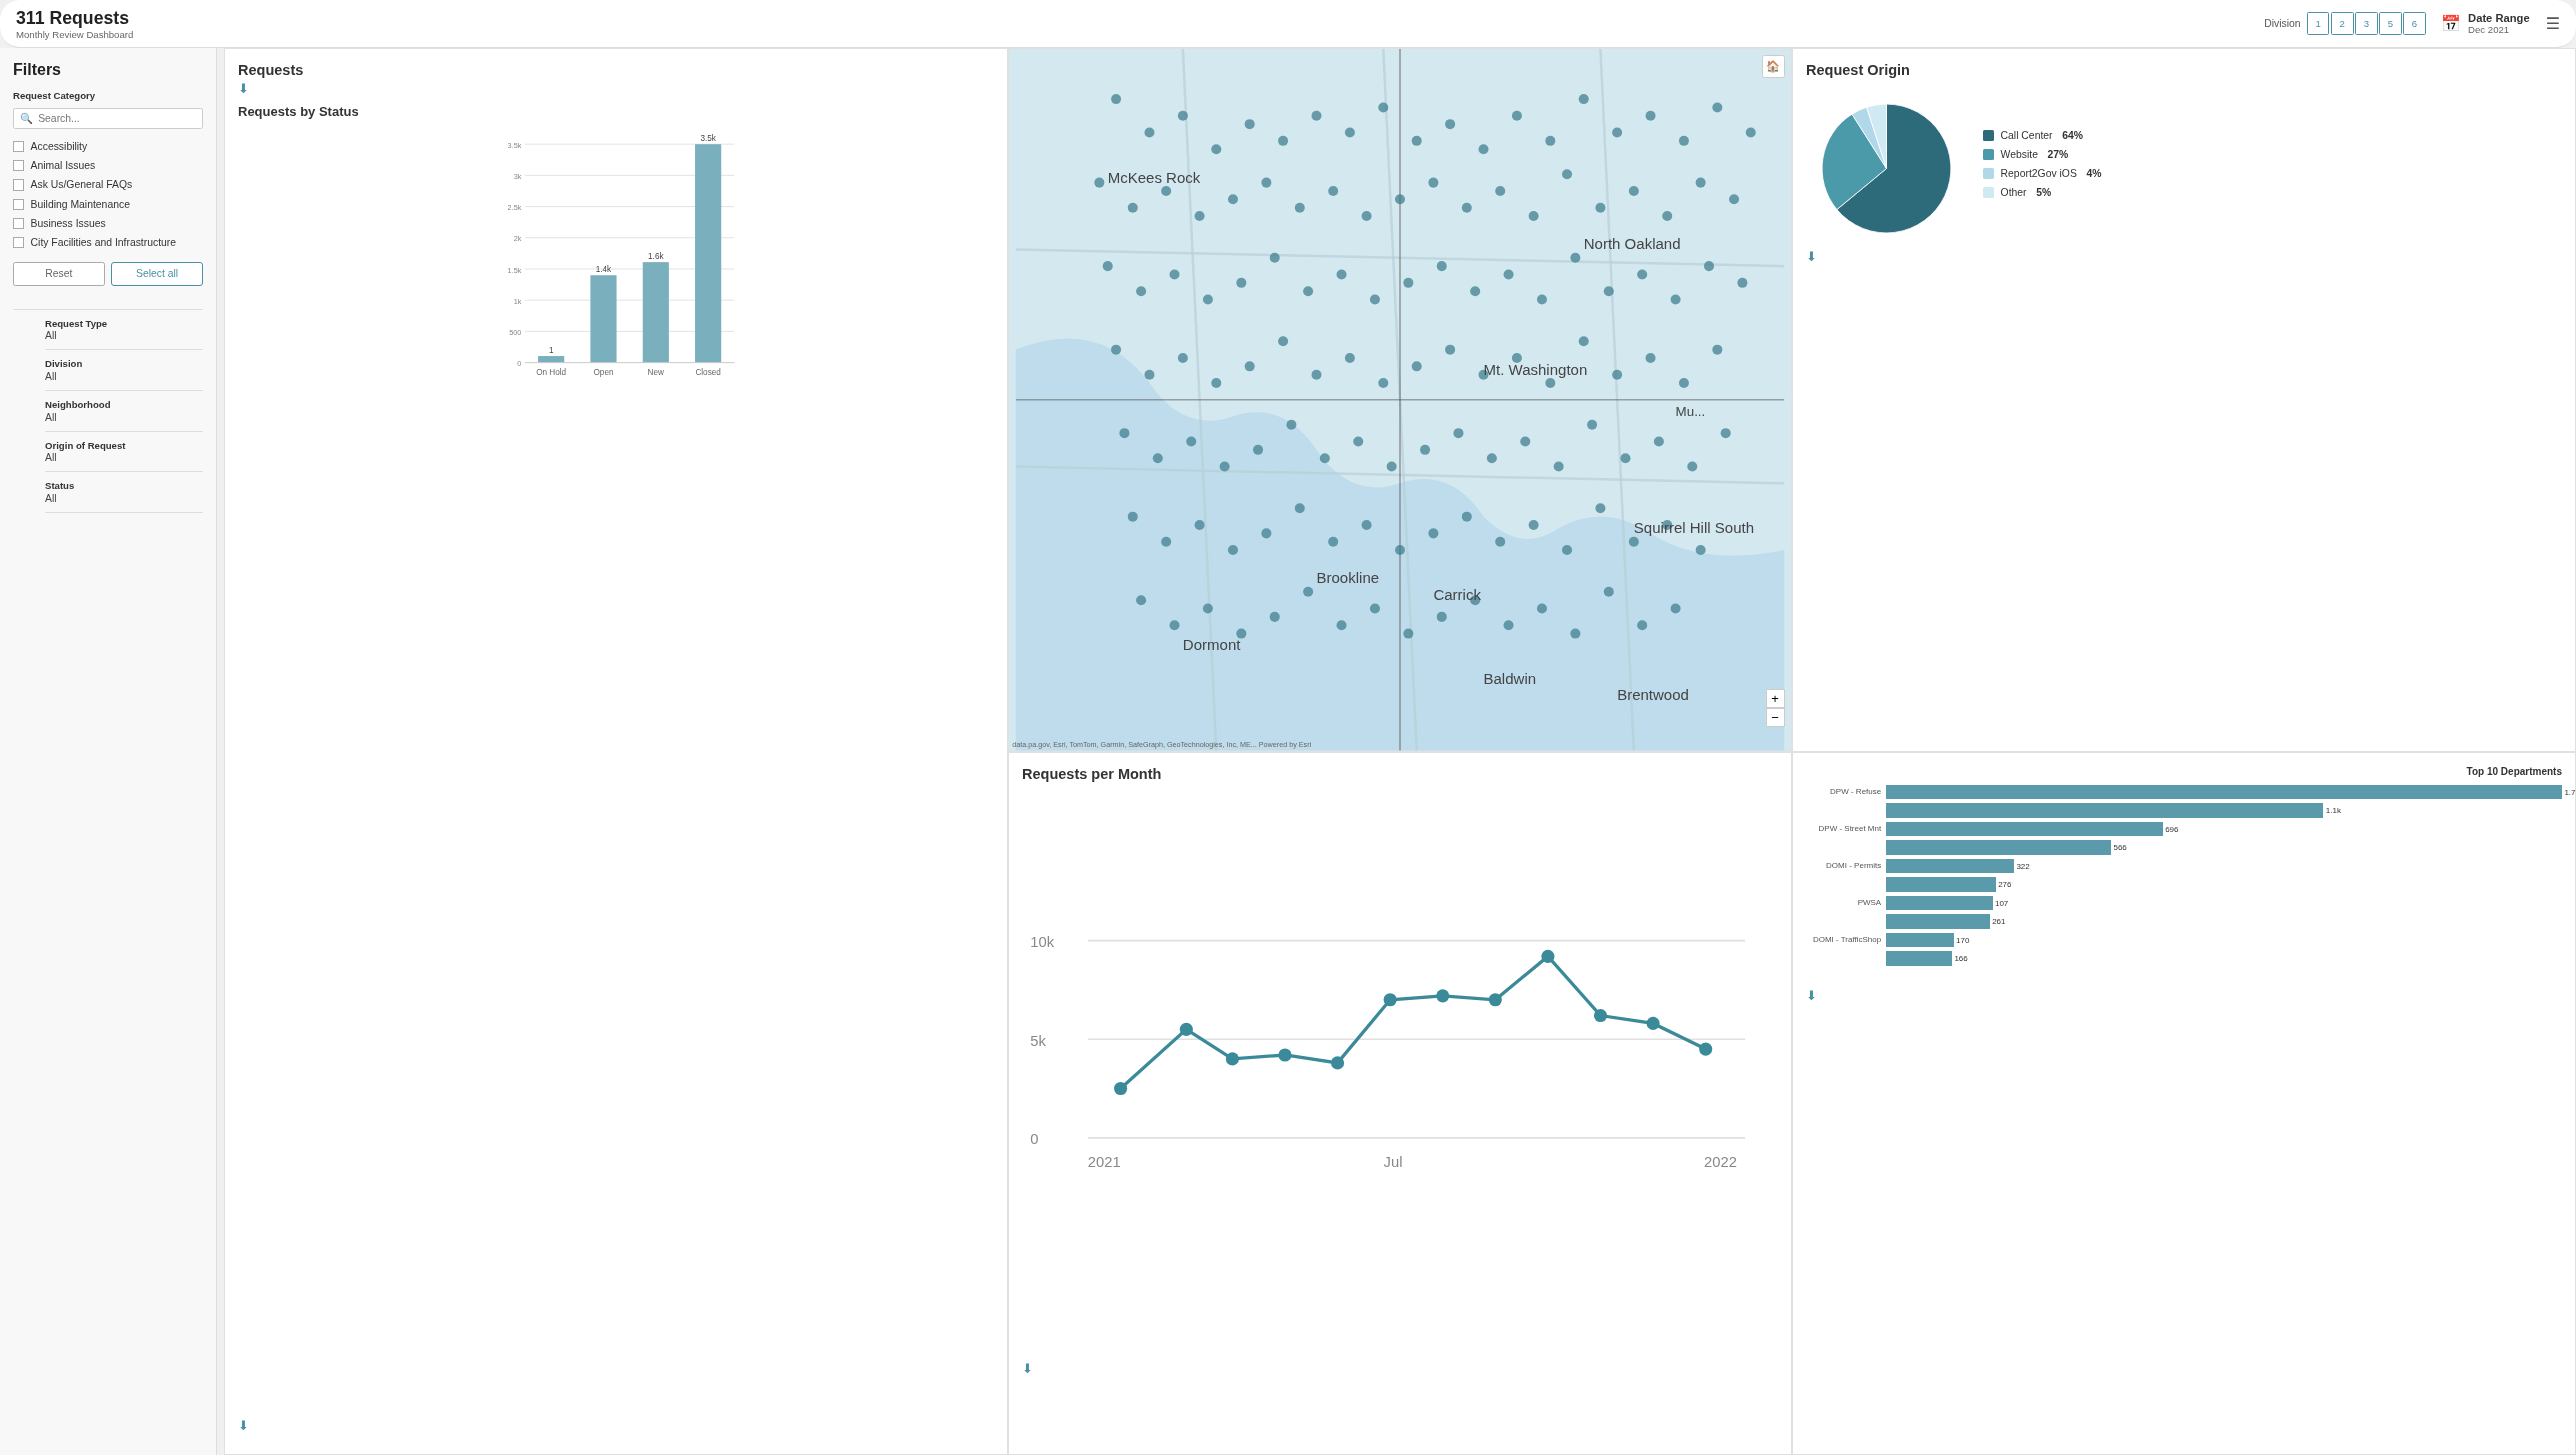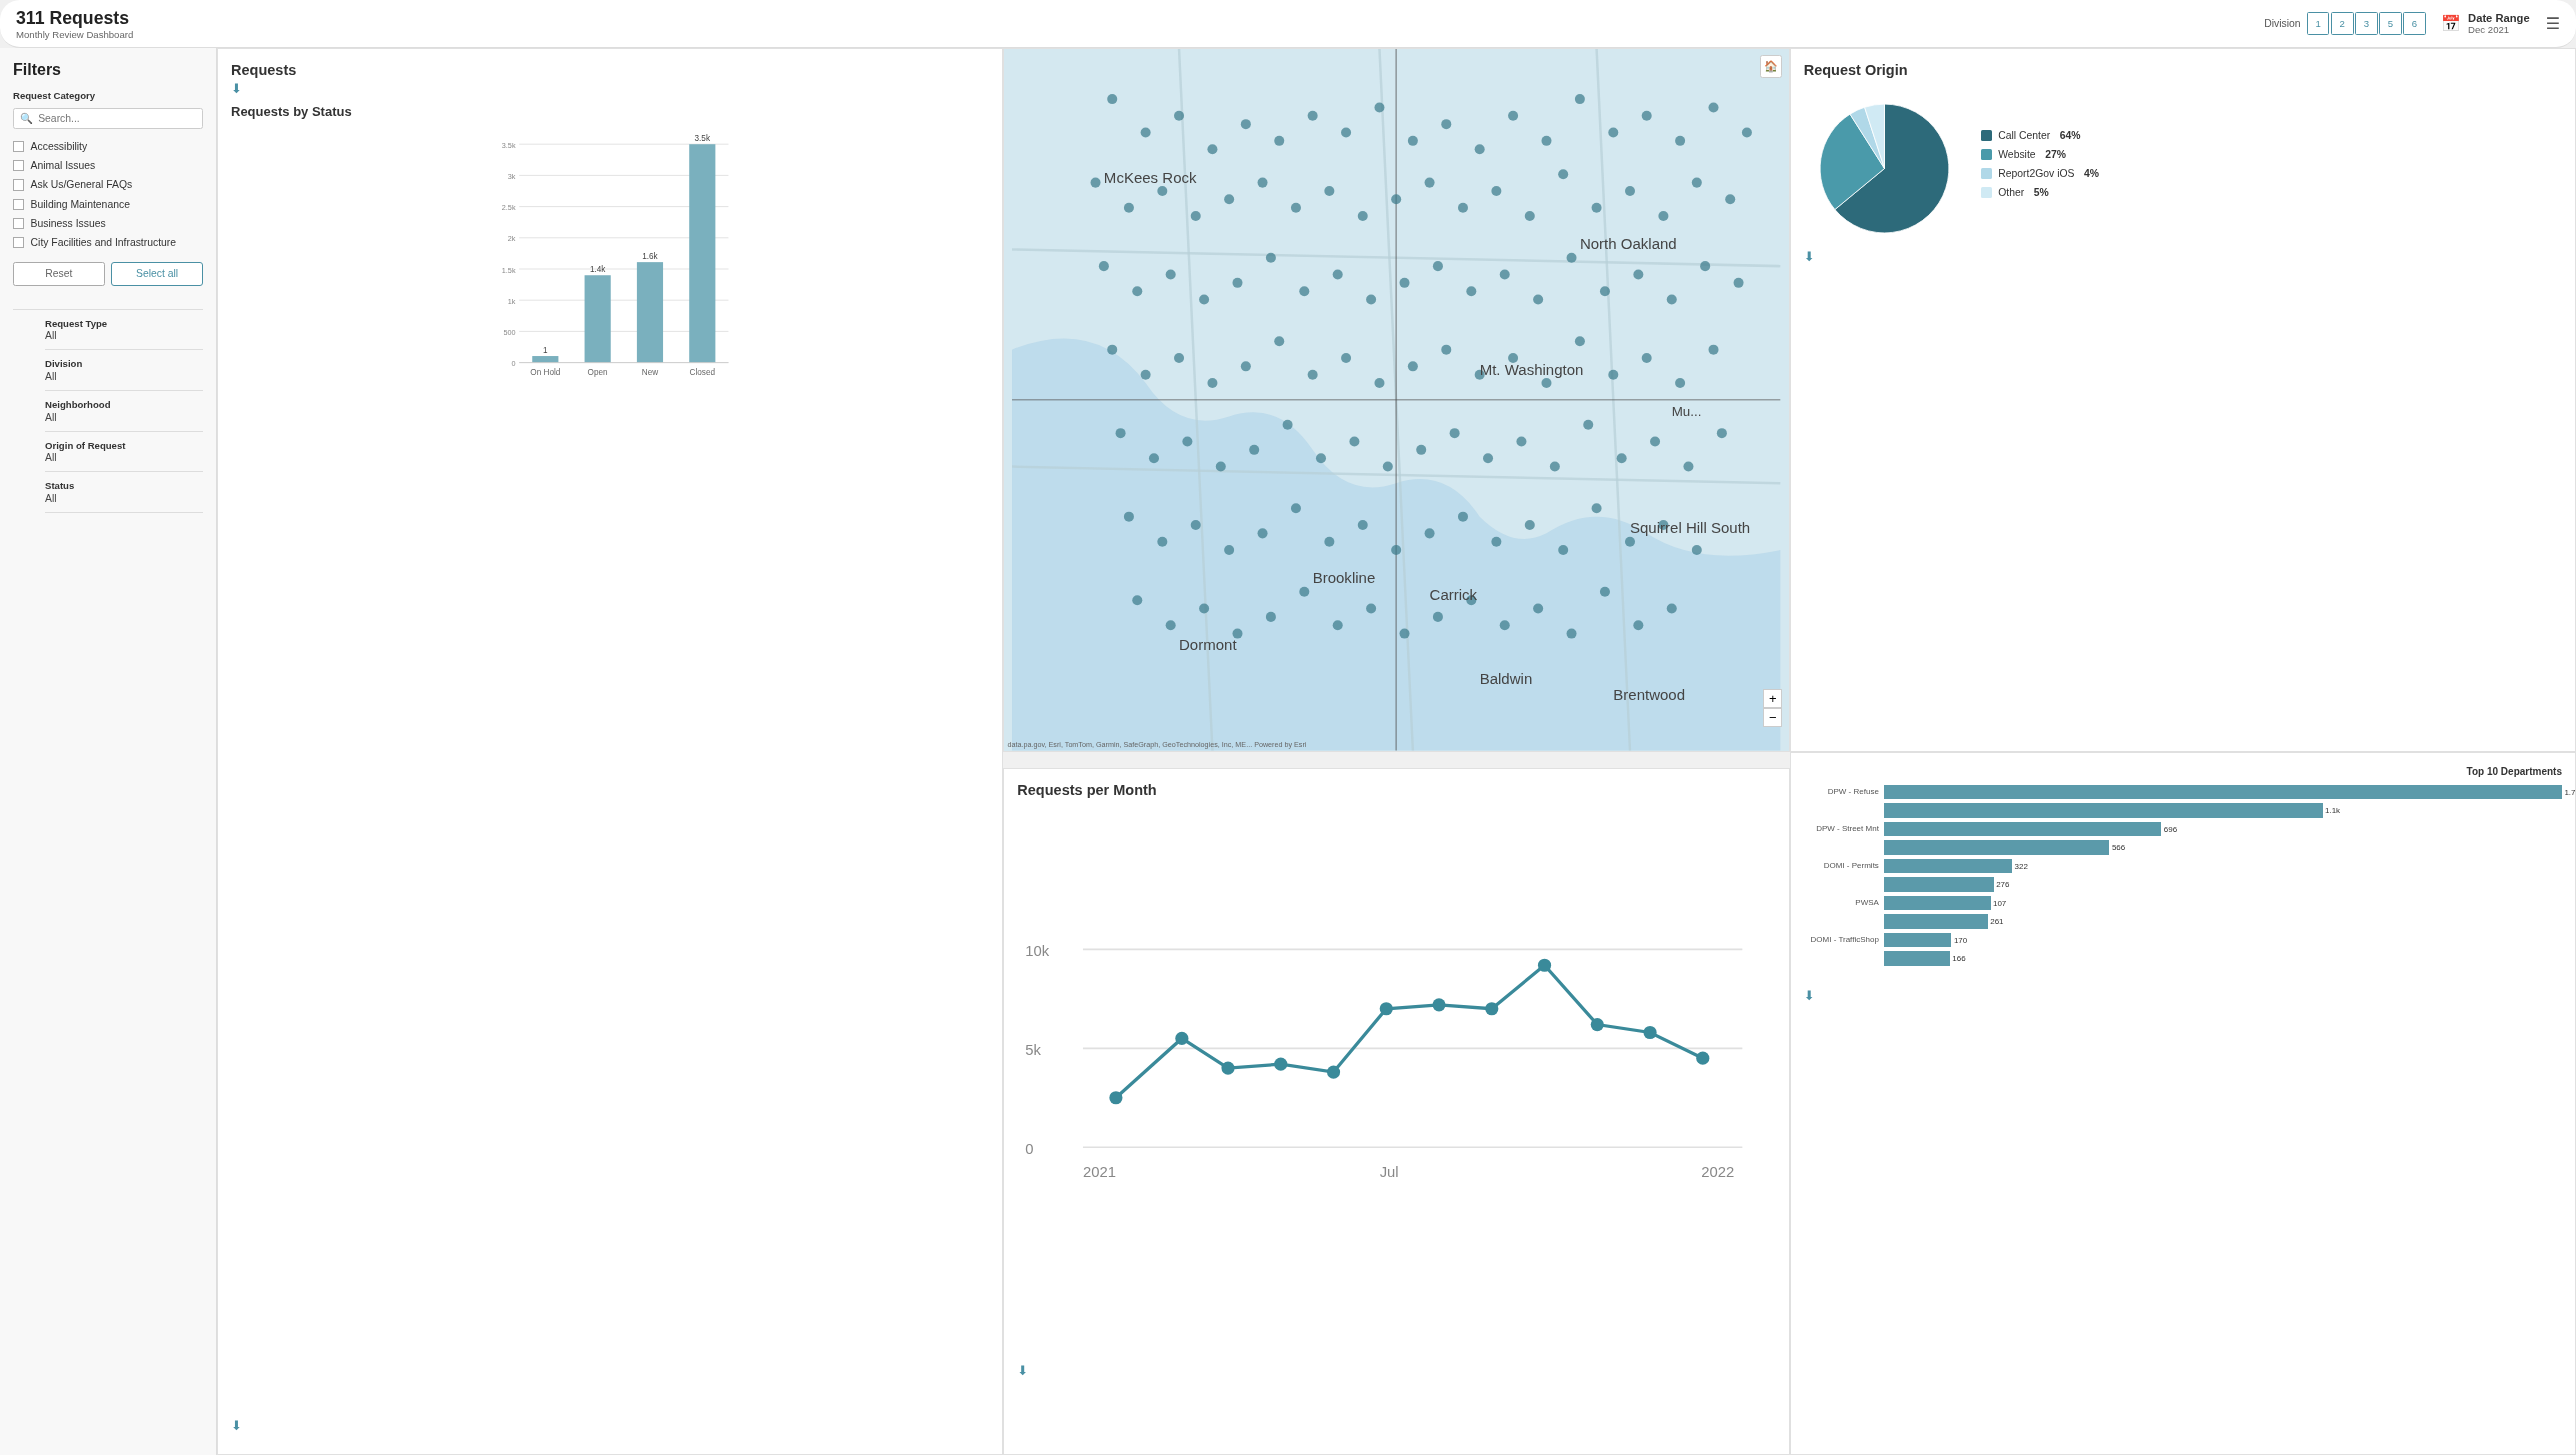--- a/index.html
+++ b/index.html
@@ -26,21 +26,21 @@
       width: 22.5px; height: 22.5px; border: 0.8px solid #4a90a4; background: #fff; color: #4a90a4;
       font-size: 9.6px; cursor: pointer; display: flex; align-items: center; justify-content: center; border-radius: 1.6px;
     }
     .date-range-section { display: flex; align-items: center; gap: 6.4px; }
     .calendar-icon { font-size: 16px; color: #555; }
     .date-range-text h3 { font-size: 11.2px; font-weight: 600; color: #333; }
     .date-range-text p { font-size: 9.6px; color: #666; }
     .menu-icon { font-size: 16px; color: #555; cursor: pointer; }
 
     
-    .main-layout { display: flex; height: calc(100vh - 48px); overflow: hidden; }
+    .main-layout { display: flex; height: calc(100vh - 48px); overflow: hidden; gap: 7px; }
 
     
     .filters-panel {
       width: 217px; background: #f8f8f8; border-right: 0.8px solid #ddd;
       padding: 13px; overflow-y: auto; flex-shrink: 0;
     }
     .filters-title { font-size: 16px; font-weight: 700; margin-bottom: 11.2px; color: #222; }
     .filter-section-label { font-size: 9.6px; font-weight: 700; color: #333; margin-bottom: 6.4px; }
     .search-box {
       display: flex; align-items: center; border: 0.8px solid #ccc; background: #fff;
@@ -95,21 +95,21 @@
       display: flex; align-items: center; justify-content: center; font-size: 11.2px; cursor: pointer; z-index: 10;
     }
     .map-zoom-btns { position: absolute; bottom: 24px; right: 6.4px; z-index: 10; }
     .zoom-btn {
       width: 19px; height: 19px; background: #fff; border: 0.8px solid #ccc;
       display: flex; align-items: center; justify-content: center; font-size: 13px; cursor: pointer;
     }
     .map-attribution { position: absolute; bottom: 1.6px; left: 3.2px; font-size: 7.2px; color: #666; }
 
     
-    .line-chart-panel { grid-column: 2; grid-row: 2; overflow: hidden; margin-top: 16px; }
+    .line-chart-panel { grid-column: 2; grid-row: 2; overflow: hidden; }
 
     
     .origin-panel { grid-column: 3; grid-row: 1; }
     .origin-title { font-size: 14.5px; font-weight: 600; color: #333; margin-bottom: 9.6px; }
     .pie-legend-container { display: flex; align-items: center; gap: 16px; }
     .legend-list { list-style: none; }
     .legend-item { display: flex; align-items: center; gap: 6.4px; margin-bottom: 8px; font-size: 10.4px; }
     .legend-dot { width: 11.2px; height: 11.2px; border-radius: 1.6px; flex-shrink: 0; }
     .legend-label { color: #333; }
     .legend-pct { font-weight: 600; color: #333; margin-left: 3.2px; }

